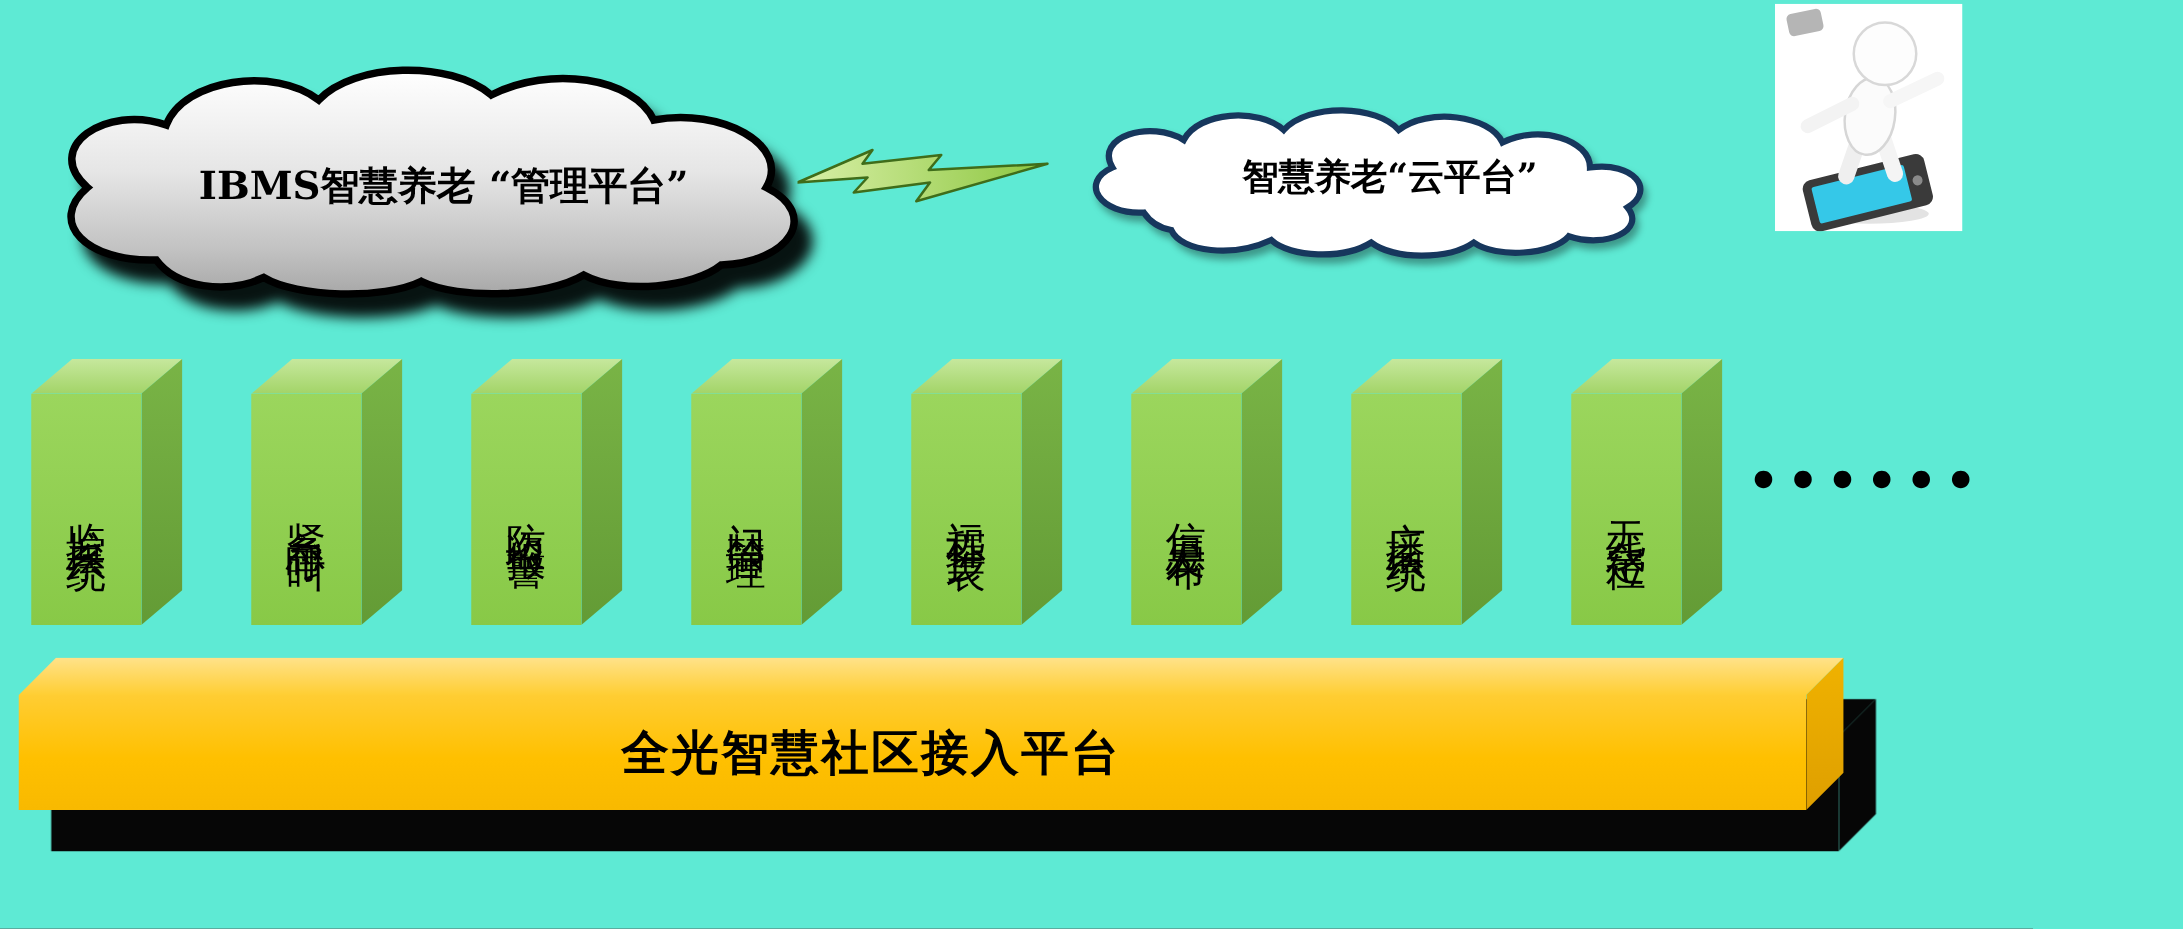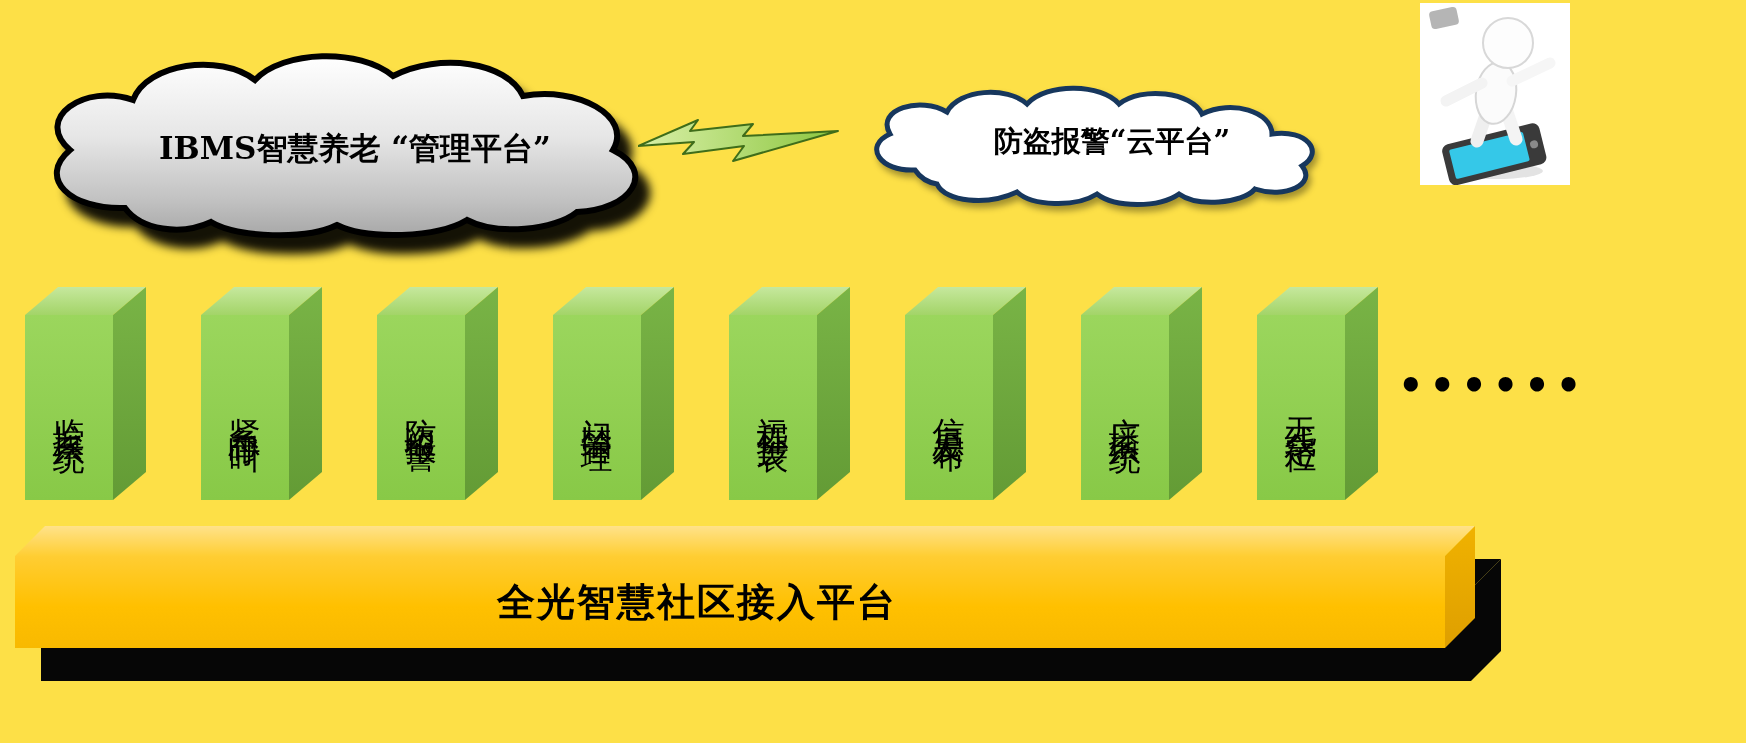--- a/index.html
+++ b/index.html
@@ -1,19 +1,19 @@
 <!DOCTYPE html>
 <html><head>
 <meta charset="utf-8">
 <style>
   * { margin:0; padding:0; box-sizing:border-box; }
   html,body { background:#555; }
   .canvas {
     position:relative; width:1746px; height:743px;
-    background:#fde047; overflow:hidden;
+    background:#5eead4; overflow:hidden;
     font-family:"Liberation Sans", sans-serif;
   }
   .abs { position:absolute; }
 
   
   .cloud-gray-svg { left:15px; top:38px; filter:drop-shadow(12px 16px 5px rgba(0,0,0,0.92)); }
   .cloud-blue-svg { left:845px; top:82px; filter:drop-shadow(3px 5px 3px rgba(0,0,0,0.35)); }
   .cloud-label { position:absolute; text-align:center; color:#000; }
   .mgmt-label  { left:130px; top:128px; width:450px; font:600 31px "DejaVu Serif", serif; }
   .cloudp-label{ left:927px; top:122px; width:370px; font:700 29px "DejaVu Serif", serif; }
@@ -105,21 +105,21 @@
     <polygon points="0,30 60,4 52,15 115,8 105,20 200,15 95,45 106,30 45,38 56,26" fill="url(#boltg)" stroke="#3f6d1a" stroke-width="2" stroke-linejoin="round"></polygon>
   </svg>
 
   <svg class="abs cloud-blue-svg" width="560" height="135" viewBox="0 0 560 135">
     <path d="M70,88 C35,90 18,64 45,52 C30,27 76,14 102,30 C114,7 162,4 182,22
              C202,0 257,2 274,22 C297,4 347,10 357,32 C387,17 427,30 427,52
              C462,47 480,70 457,84 C472,102 440,117 410,107 C397,122 352,125 334,112
              C314,126 270,126 252,112 C230,126 187,124 172,110 C142,124 100,120 92,102
              C80,100 74,94 70,88 Z" fill="#ffffff" stroke="#17375D" stroke-width="5"></path>
   </svg>
-  <div class="cloud-label cloudp-label">防盗报警“云平台”</div>
+  <div class="cloud-label cloudp-label">智慧养老“云平台”</div>
 
   <svg class="abs person-box" width="150" height="182" viewBox="0 0 150 182">
     <rect x="0" y="0" width="150" height="182" fill="#ffffff"></rect>
     <rect x="10" y="6" width="28" height="18" rx="4" fill="#b5b5b5" transform="rotate(-12 24 15)"></rect>
     <ellipse cx="75" cy="168" rx="48" ry="8" fill="#e3e3e3"></ellipse>
     <g transform="rotate(-14 75 150)">
       <rect x="24" y="130" width="100" height="42" rx="7" fill="#3a3a3a"></rect>
       <rect x="31" y="136" width="76" height="30" rx="2" fill="#35c8e8"></rect>
       <circle cx="115" cy="151" r="4" fill="#8a8a8a"></circle>
     </g>

